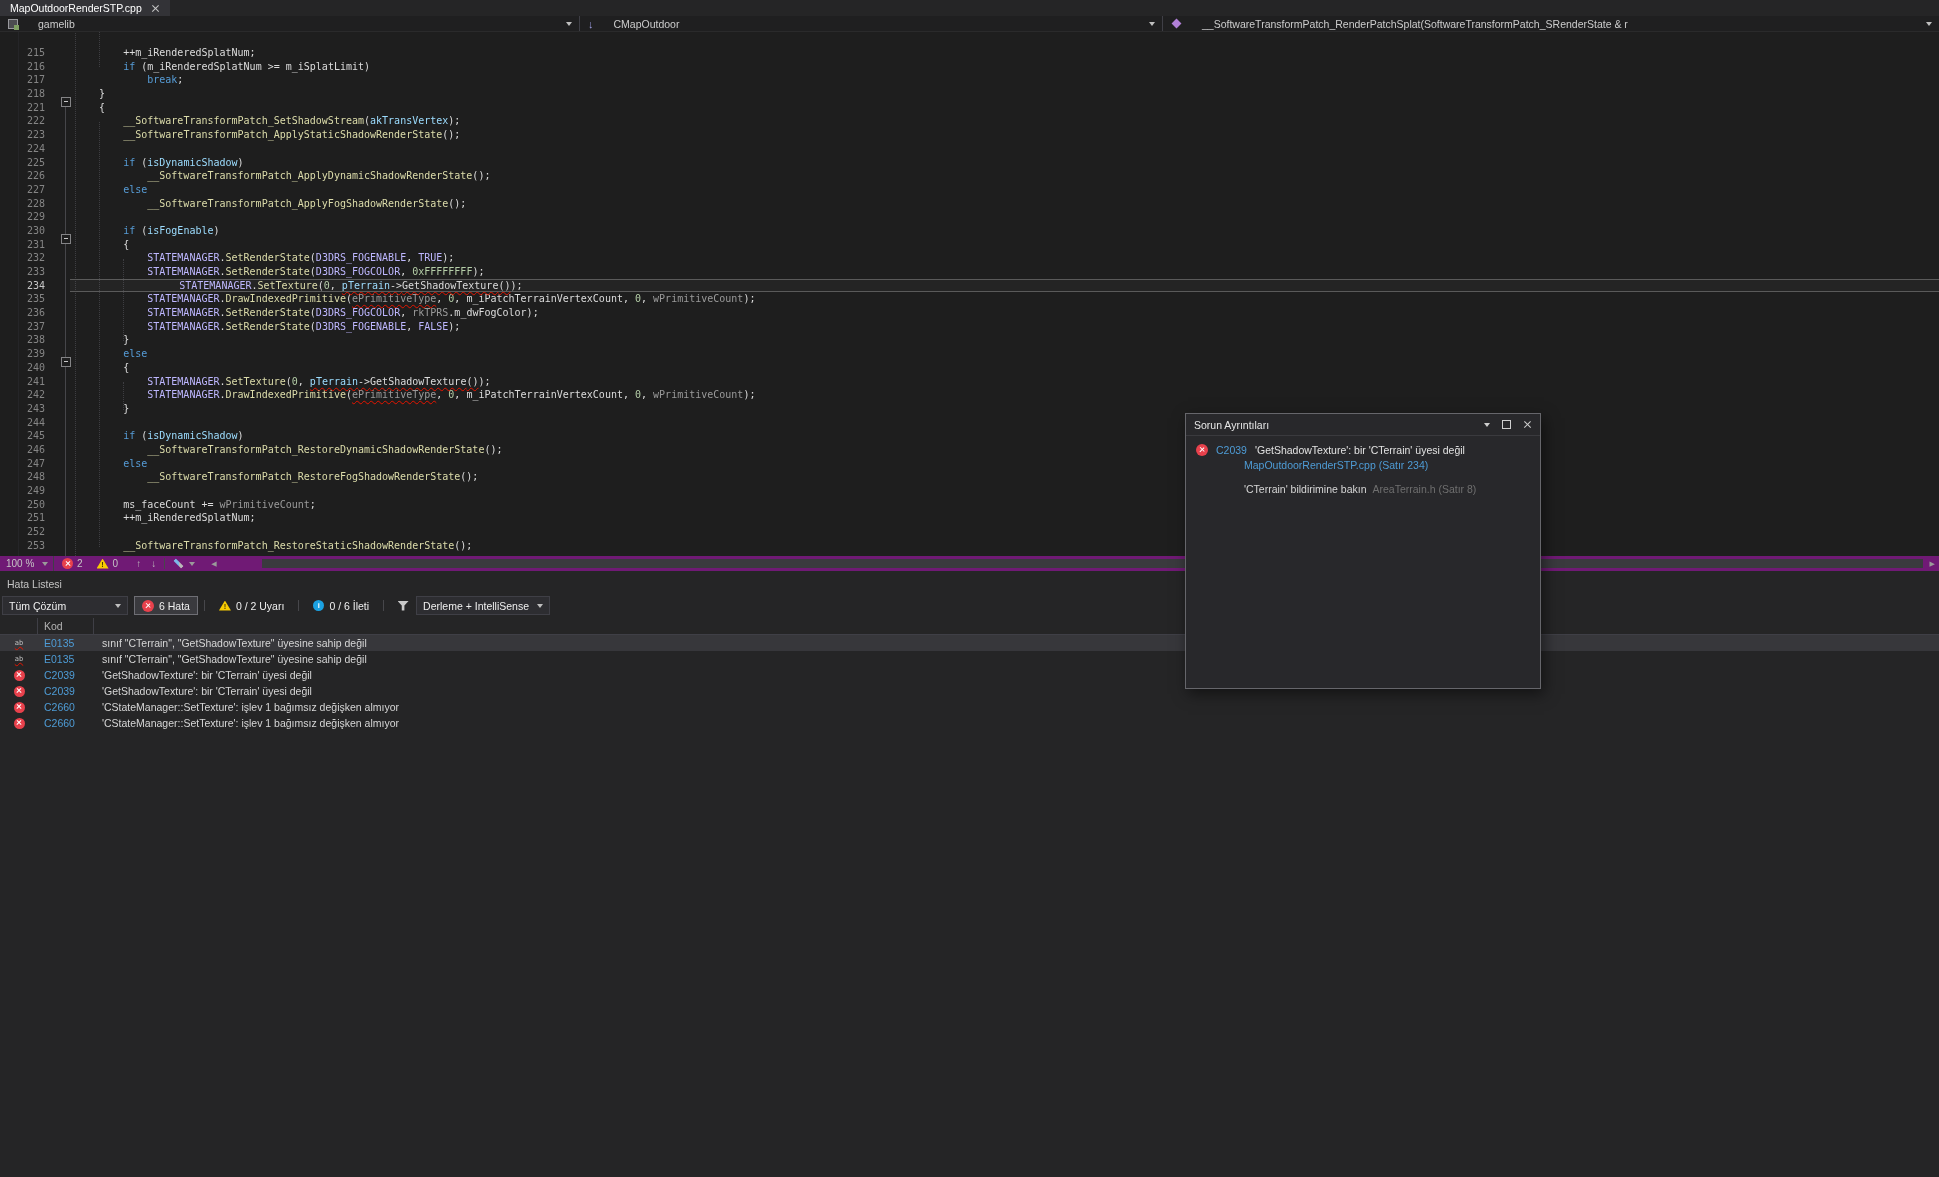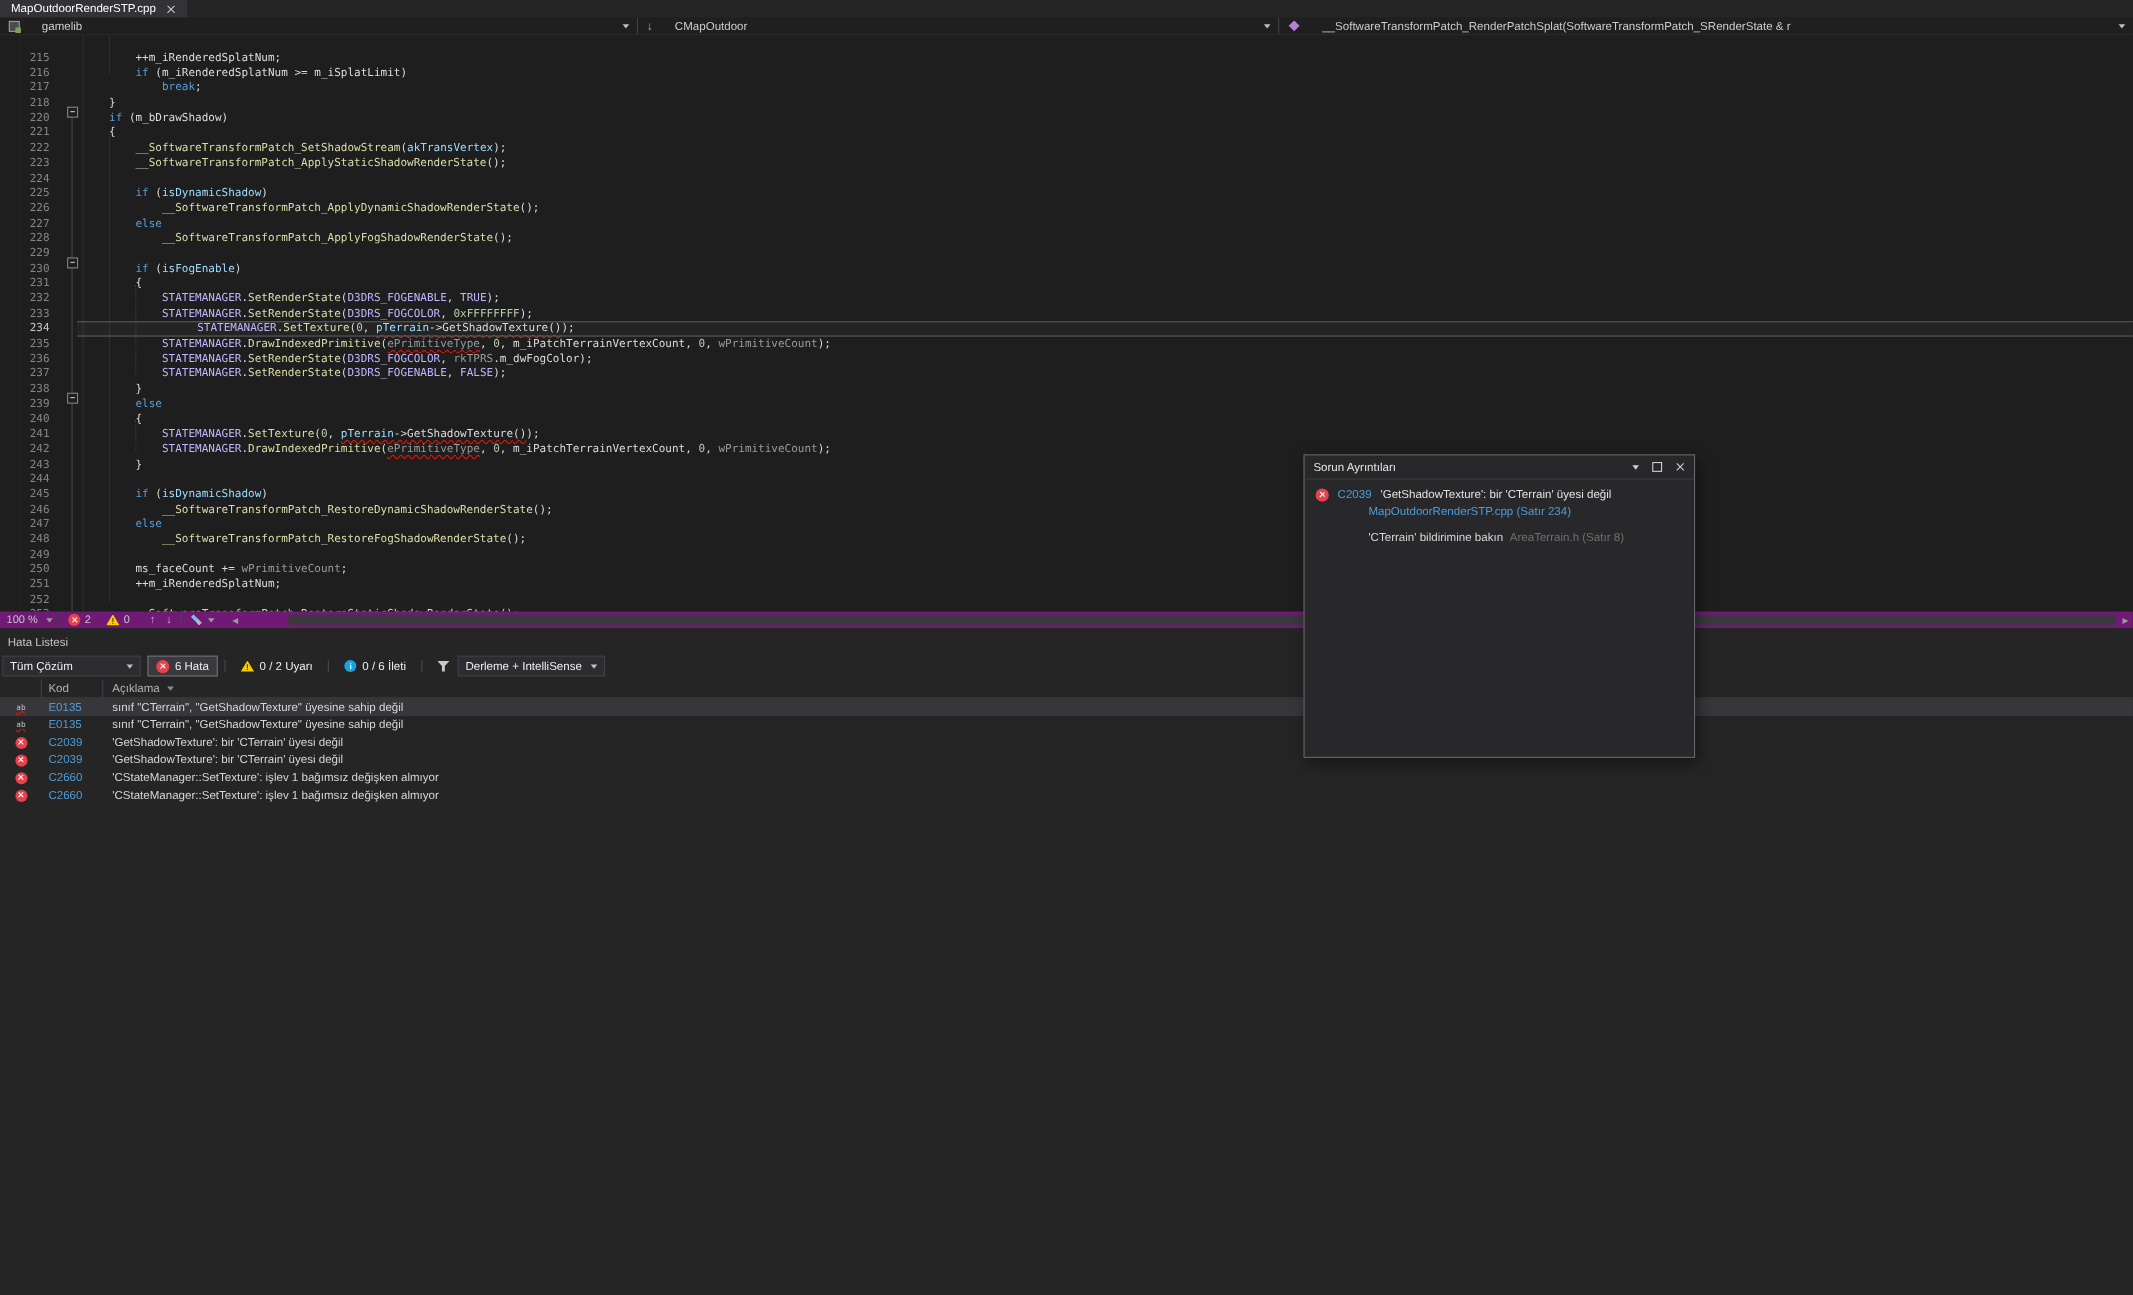--- a/index.html
+++ b/index.html
@@ -172,25 +172,20 @@
         <span class="ln">217</span>
         <span class="fsp"></span>
         <span class="ct">            <span class="tok-k">break</span><span class="tok-p">;</span></span>
       </div>
       <div class="cl">
         <span class="ln">218</span>
         <span class="fsp"></span>
         <span class="ct">    <span class="tok-p">}</span></span>
       </div>
       <div class="cl">
-        <span class="ln">220</span>
-        <span class="fsp"></span>
-        <span class="ct">    <span class="tok-k">if</span><span class="tok-p"> (</span><span class="tok-p">m_bDrawShadow</span><span class="tok-p">)</span></span>
-      </div>
-      <div class="cl">
         <span class="ln">221</span>
         <span class="fsp"></span>
         <span class="ct">    <span class="tok-p">{</span></span>
       </div>
       <div class="cl">
         <span class="ln">222</span>
         <span class="fsp"></span>
         <span class="ct">        <span class="tok-f">__SoftwareTransformPatch_SetShadowStream</span><span class="tok-p">(</span><span class="tok-l">akTransVertex</span><span class="tok-p">);</span></span>
       </div>
       <div class="cl">
@@ -406,24 +401,20 @@
       <span class="funnel"></span>
     </div>
     <div class="tb-combo w2">
       <span>Derleme + IntelliSense</span>
       <span class="chev"></span>
     </div>
   </div>
   <div class="el-header">
     <span class="h-icon"></span>
     <span class="h-code">Kod</span>
-    <span class="h-desc">
-      <span>Açıklama</span>
-      <i class="sort"></i>
-    </span>
   </div>
   <div id="error-rows">
       <div class="erow sel">
         <span class="ecell-icon">
           <span class="isense-icon">ab</span>
         </span>
         <span class="ecell-code">E0135</span>
         <span class="ecell-desc">sınıf "CTerrain", "GetShadowTexture" üyesine sahip değil</span>
       </div>
       <div class="erow">

